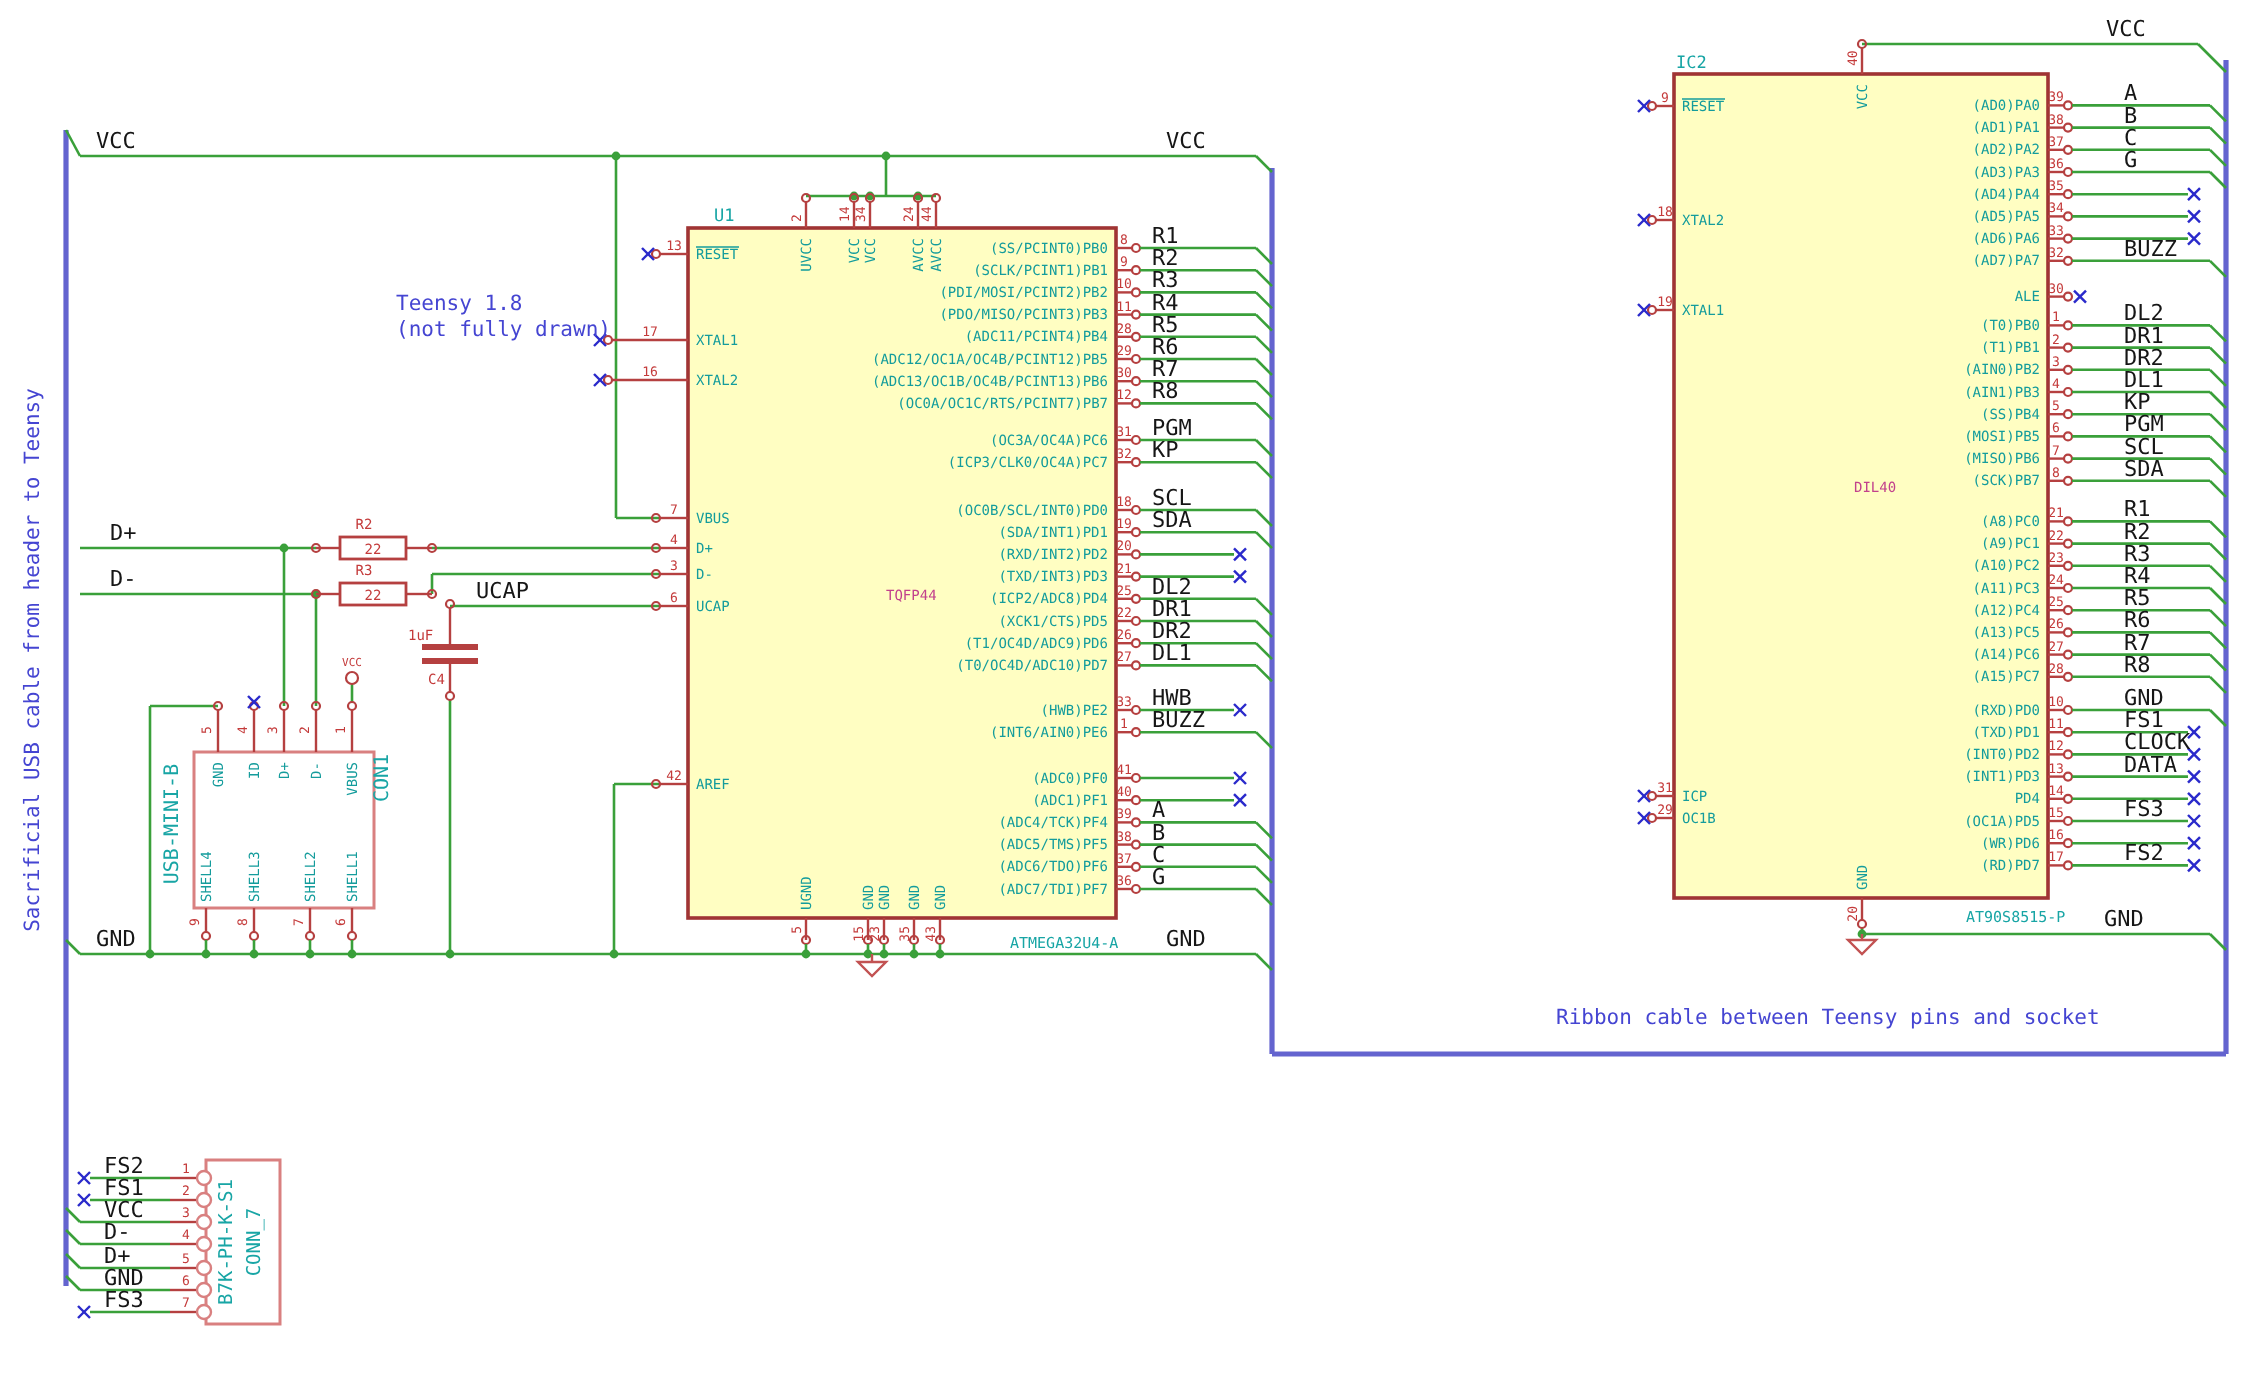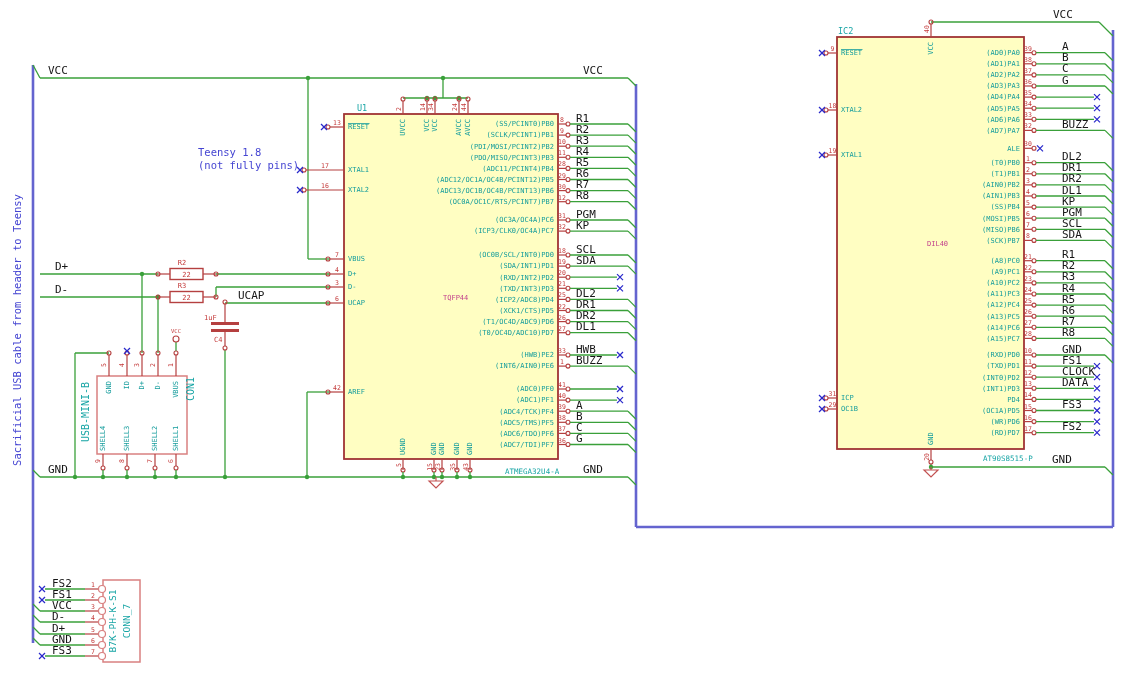--- a/index.html
+++ b/index.html
@@ -742,14 +742,15 @@
       <text x="55" y="270" font-size="11" fill="#161616" text-anchor="start">D+</text>
       <text x="55" y="293" font-size="11" fill="#161616" text-anchor="start">D-</text>
       <text x="48" y="473" font-size="11" fill="#161616" text-anchor="start">GND</text>
       <text x="238" y="299" font-size="11" fill="#161616" text-anchor="start">UCAP</text>
       <text x="583" y="74" font-size="11" fill="#161616" text-anchor="start">VCC</text>
       <text x="583" y="473" font-size="11" fill="#161616" text-anchor="start">GND</text>
       <text x="1053" y="18" font-size="11" fill="#161616" text-anchor="start">VCC</text>
       <text x="1052" y="463" font-size="11" fill="#161616" text-anchor="start">GND</text>
     </svg>
 <div class="note" id="sidebar-note">Sacrificial USB cable from header to Teensy</div>
-<div class="note" id="teensy-note"><div>Teensy 1.8</div><div>(not fully pins)</div></div>
+<div class="note" id="teensy-note"><div>Teensy 1.8</div><div>(not fully drawn)</div></div>
+<div class="note" id="ribbon-note">Ribbon cable between Teensy pins and socket</div>
 </div>
 
 </body></html>

